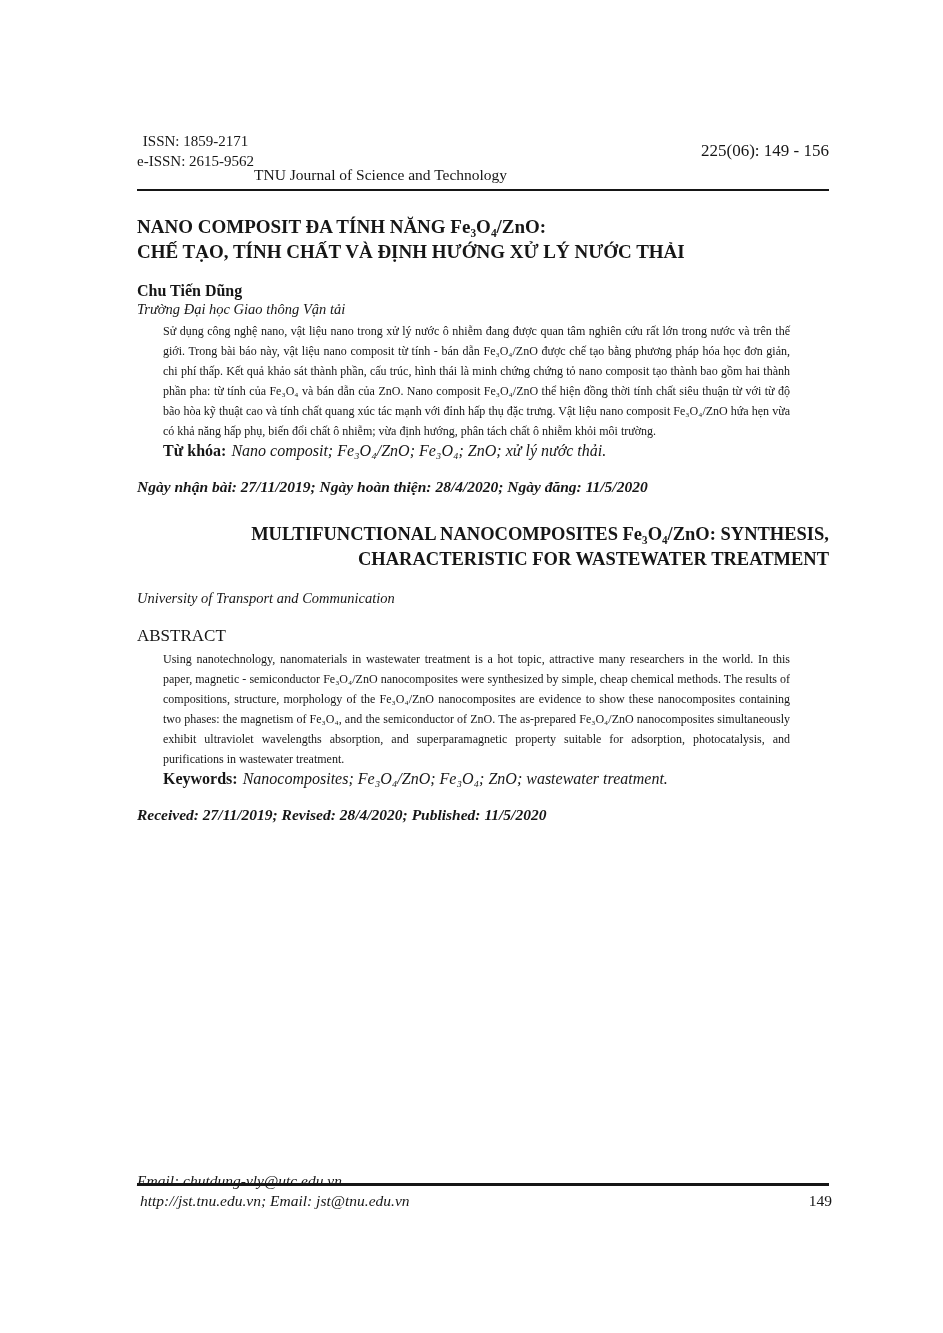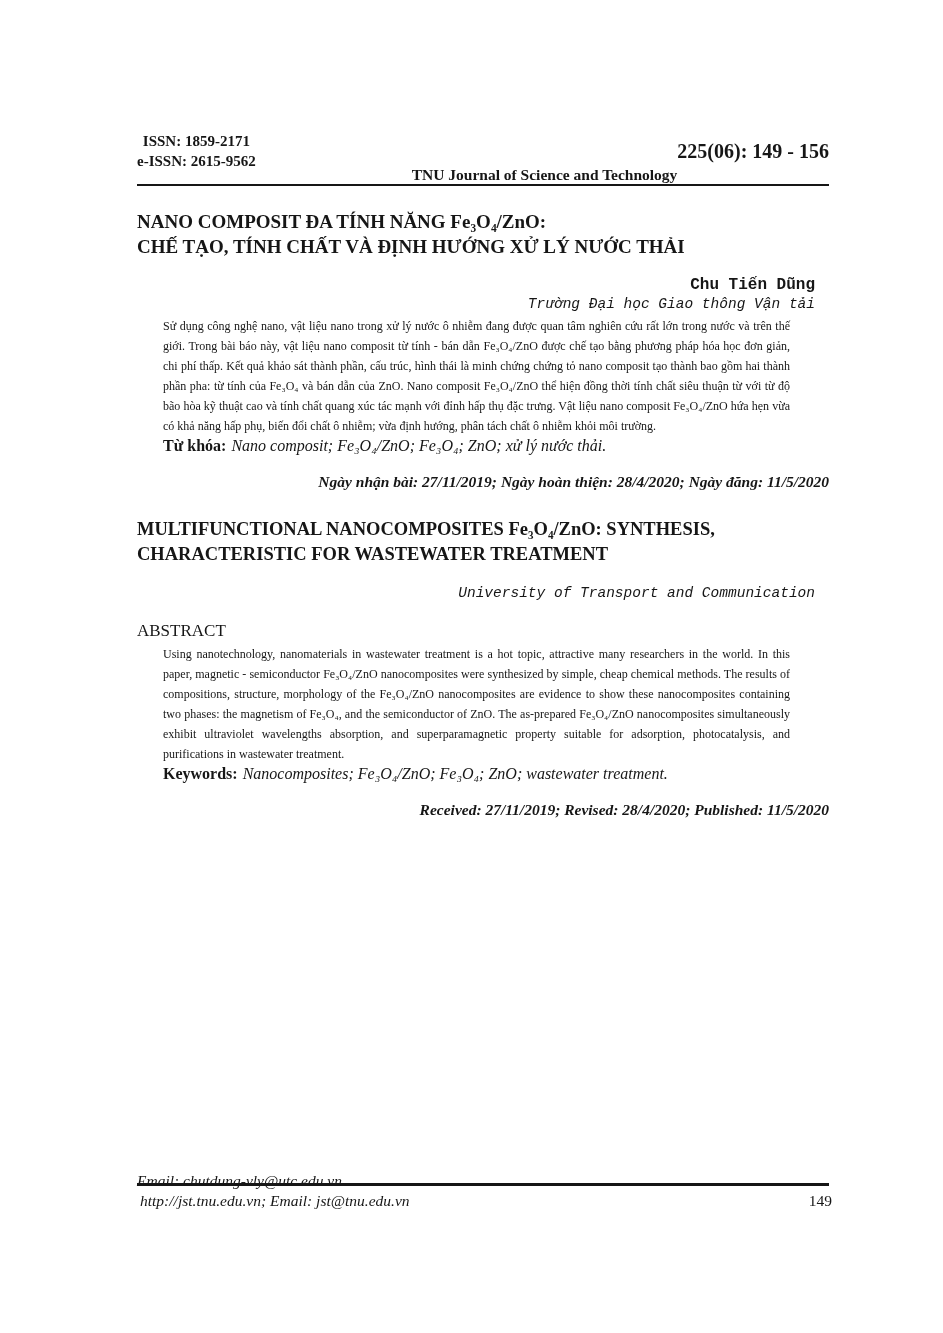--- a/index.html
+++ b/index.html
@@ -6,45 +6,45 @@
   .page {
     position:relative; width:943px; height:1333px; margin:0 auto;
     background:#ffffff; color:#161616; overflow:hidden;
     font-family:"Liberation Serif","DejaVu Serif",serif;
   }
   .content { position:absolute; left:137px; top:118px; width:692px; }
 
   
   .journal-header {
     display:flex; align-items:center;
-    border-bottom:2px solid #161616; font-weight:bold;
+    border-bottom:2px solid #161616; padding-bottom:5px;
   }
   .issn-block { text-align:center; font-size:15px; line-height:20px; white-space:nowrap; }
-  .journal-name { flex:1; text-align:right; font-size:15.5px;margin-top:48px; }
-  .issue-info { font-size:20px; white-space:nowrap; }
+  .journal-name { flex:1; text-align:left; font-size:15.5px;margin-top:48px; }
+  .issue-info { font-size:17px; white-space:nowrap; }
 
   
   .vn-title { margin-top:23px; text-align:left; font-weight:bold; font-size:19px; line-height:25px; }
-  .en-title { margin-top:26px; text-align:left; font-weight:bold; font-size:18.5px; line-height:25px; }
+  .en-title { margin-top:26px; text-align:right; font-weight:bold; font-size:18.5px; line-height:25px; }
 
   
-  .author-block { margin-top:17px; text-align:right; padding-right:14px;font-family:Liberation Mono, monospace; }
+  .author-block { margin-top:17px; text-align:left; padding-right:14px; }
   .author-name { font-weight:bold; font-size:16px; line-height:19px; }
   .author-affiliation { font-style:italic; font-size:14.5px; line-height:18px; }
 
   
   .section-heading { margin-top:19px; font-size:17px; line-height:20px; }
   .abstract-body { margin-left:26px; width:627px; margin-top:3px; }
   .abstract-text { text-align:justify; font-size:12px; line-height:20px; }
   .keywords-line { font-size:16px; line-height:20px; }
   .keywords-label { font-weight:bold; margin-right:5px; }
   .keywords-text { font-style:italic; }
 
   .dates-line {
-    margin-top:17px; text-align:right;
+    margin-top:17px; text-align:left;
     font-weight:bold; font-style:italic; font-size:15.5px;
   }
 
   
   .corresponding-email {
     position:absolute; left:137px; top:1172px;
     font-style:italic; font-size:15.5px;
   }
   .footer-rule { position:absolute; left:137px; top:1183px; width:692px; border-top:3px solid #161616; }
   .footer-row {

